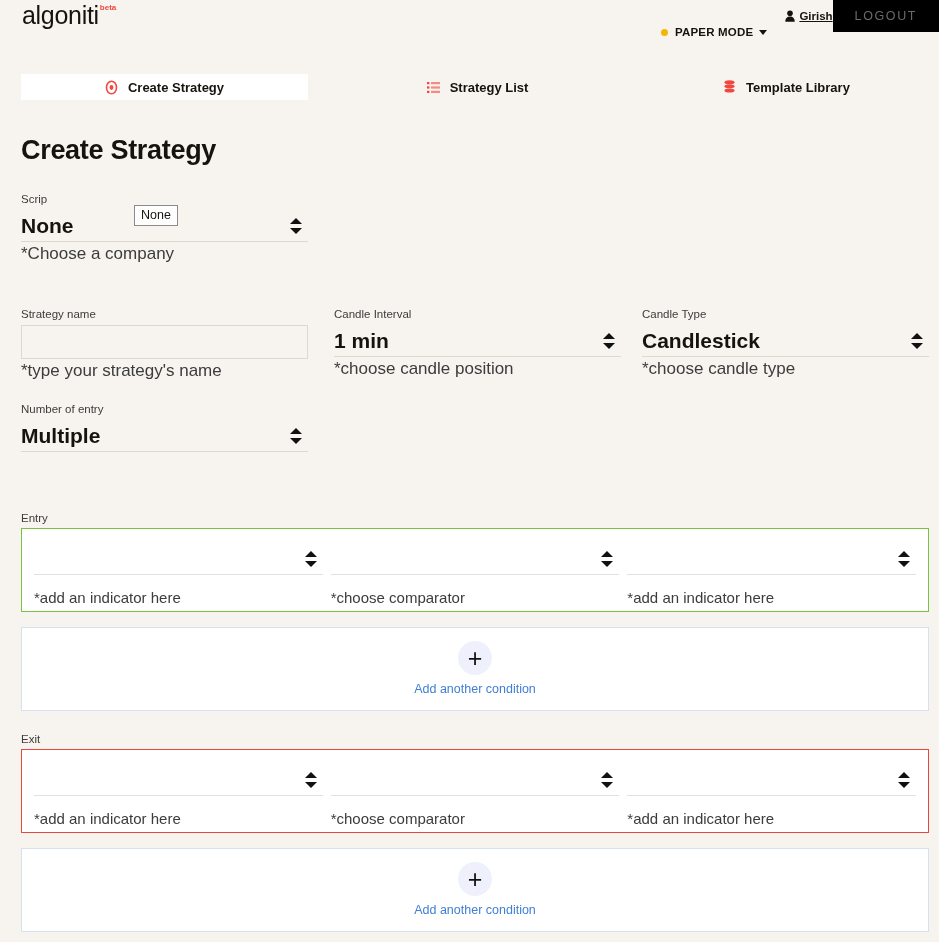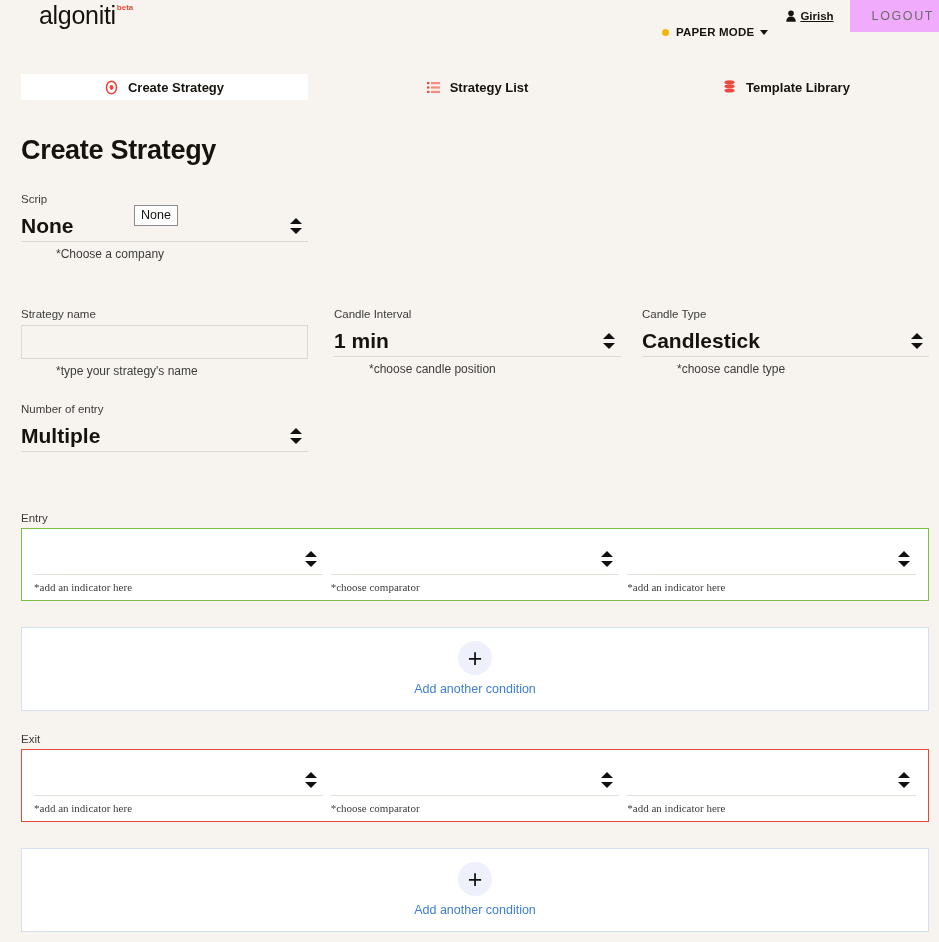--- a/index.html
+++ b/index.html
@@ -3,21 +3,21 @@
 <meta charset="utf-8">
 <style>
   * { box-sizing: border-box; }
   html, body {
     margin: 0; padding: 0;
     width: 939px; height: 942px;
     background: #f7f4ef;
     font-family: "Liberation Sans", sans-serif;
     overflow: hidden;
   }
-  .page { position: relative; width: 798px; height: 942px; background: #f7f4ef; padding-left: 17px; }
+  .page { position: relative; width: 798px; height: 942px; background: #f7f4ef; }
 
   
   .header {
     position: relative;
     height: 32px;
     width: 939px;
     display: flex;
     align-items: flex-start;
     background: #f7f4ef;
   }
@@ -79,22 +79,21 @@
     align-items: center;
     margin-left: 18px;
     font-size: 11.5px;
     font-weight: 700;
     color: #16130f;
     cursor: pointer;
   }
   .user-link .uname { text-decoration: underline; }
   .person-icon { margin-right: 4px; display: inline-flex; }
   .logout-btn {
-    margin-left: 16px;
-    background: #f0abfc;
+    background: #000000;
     border: none;
     height: 32px;
     padding: 0 22px;
     font-size: 12.5px;
     letter-spacing: 1.6px;
     color: #6b6b6b;
     font-family: "Liberation Sans", sans-serif;
     cursor: pointer;
   }
 
@@ -139,25 +138,24 @@
     letter-spacing: -0.3px;
   }
 
   .field-label {
     font-size: 11.5px;
     color: #3c3c3c;
     margin-bottom: 4px;
     line-height: 14px;
   }
   .field-hint {
-    font-size: 12px;
+    font-size: 17px;
     color: #3c3c3c;
     margin-top: 5px;
     line-height: 14px;
-    margin-left: 35px;
   }
   .select-row {
     position: relative;
     border-bottom: 1px solid #ddd8d0;
     height: 32px;
     display: flex;
     align-items: center;
     cursor: pointer;
   }
   .select-value {
@@ -258,25 +256,24 @@
     margin: 0 4px;
     position: relative;
   }
   .cond-select {
     position: relative;
     height: 32px;
     border-bottom: 1px solid #e4e0da;
     cursor: pointer;
   }
   .cond-hint {
-    font-size: 11px;
+    font-size: 15px;
     color: #3c3c3c;
-    margin-top: 5px;
+    margin-top: 16px;
     line-height: 14px;
-    font-family: Liberation Serif, serif;
   }
 
   .add-card {
     position: absolute;
     left: 21px;
     width: 908px;
     background: #ffffff;
     border: 1px solid #d7e0f0;
     display: flex;
     flex-direction: column;

